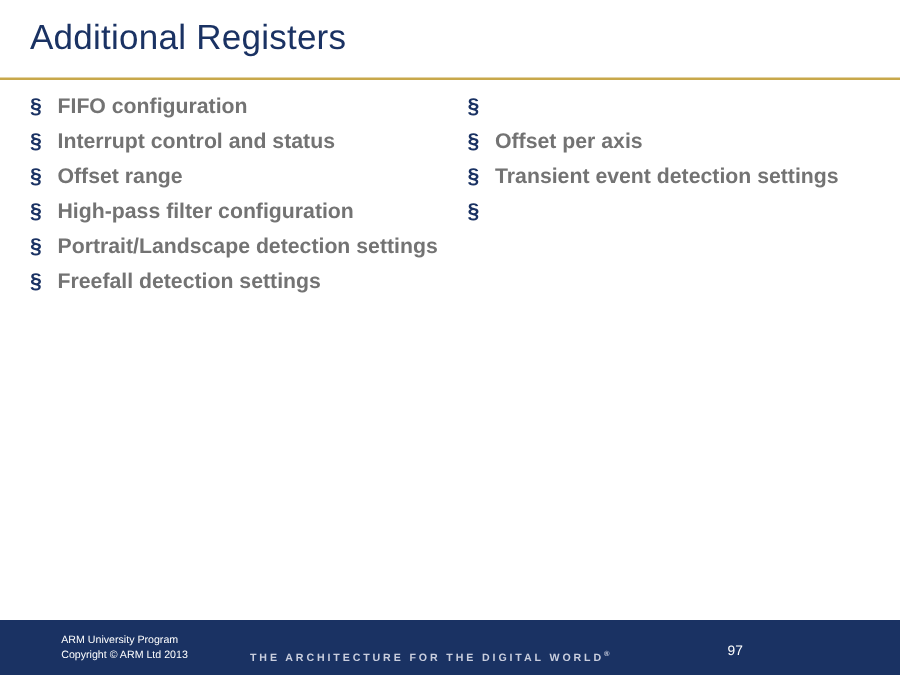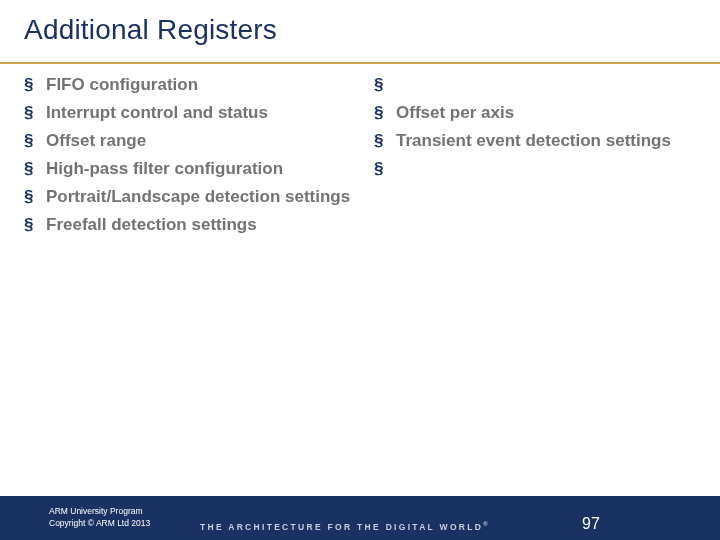--- a/index.html
+++ b/index.html
@@ -108,21 +108,21 @@
   .footer-center .reg {
     font-size: 6px;
     vertical-align: super;
     letter-spacing: 0;
   }
   .page-number {
     position: absolute;
     left: 582px;
     top: 515px;
     color: #ffffff;
-    font-size: 16px;
+    font-size: 11px;
   }
   .arm-logo {
     position: absolute;
     left: 630px;
     top: 506px;
     color: #ffffff;
     font-size: 22px;
     font-weight: bold;
     letter-spacing: 0.5px;
     font-family: "DejaVu Sans", sans-serif;

